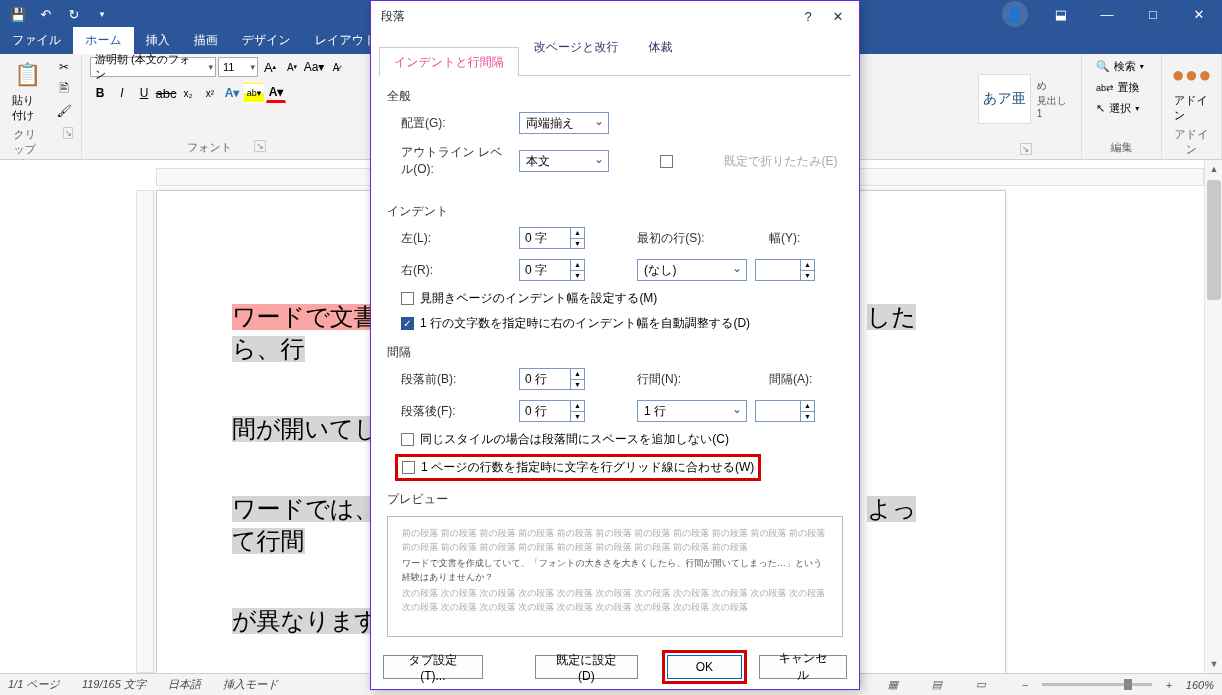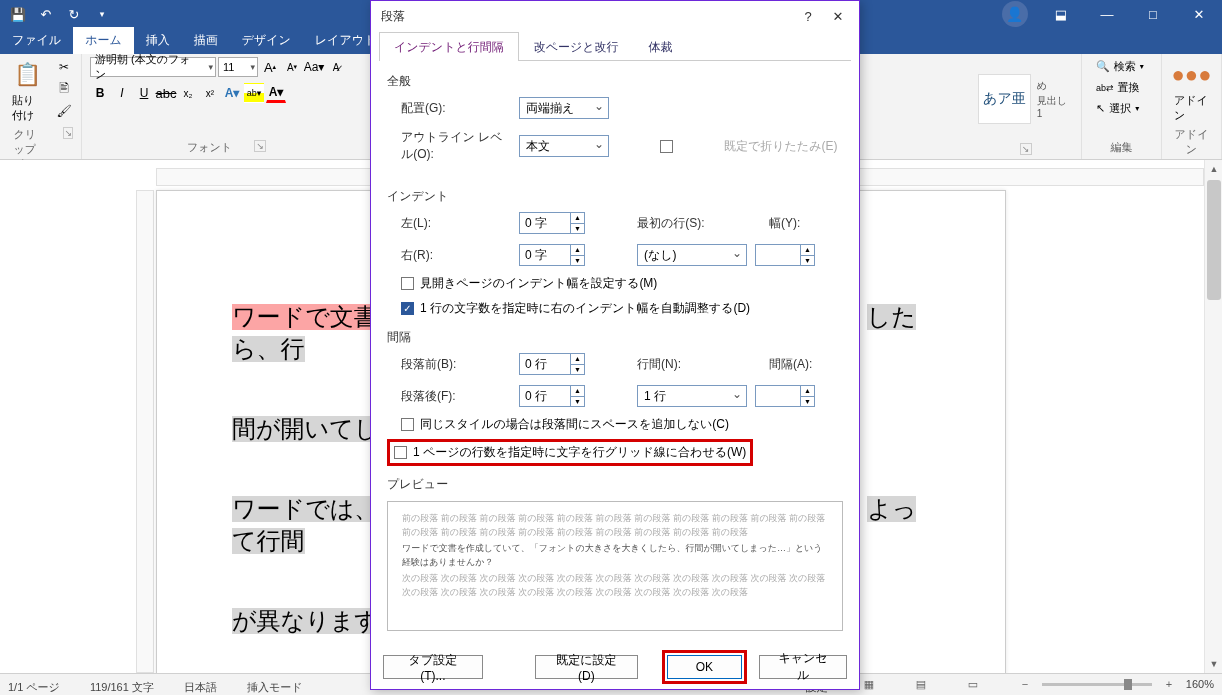--- a/index.html
+++ b/index.html
@@ -41,53 +41,53 @@
 .docarea { position: absolute; top: 160px; left: 0; right: 18px; bottom: 22px; background: #fff; overflow:hidden; }
 .page { position:absolute; top:30px; left:156px; width:850px; height:720px; background:#fff; border:1px solid #ccc; box-shadow: 0 0 4px rgba(0,0,0,.1); padding:110px 75px; font-family: "Yu Mincho", serif; }
 .ruler { position:absolute; top:8px; left:156px; right:0; height:18px; background:#f9f9f9; border:1px solid #e0e0e0; }
 .vruler { position:absolute; top:30px; left:136px; width:18px; bottom:0; background:#f9f9f9; border:1px solid #e0e0e0; }
 .scroll { position:absolute; top:160px; right:0; width:18px; bottom:22px; background:#f5f5f5; border-left:1px solid #e5e5e5; }
 .scroll .up, .scroll .dn { position:absolute; left:0; width:18px; height:18px; display:flex;align-items:center;justify-content:center; font-size:9px; color:#666; }
 .scroll .up { top:0; } .scroll .dn { bottom:0; }
 .scroll .thumb { position:absolute; left:2px; width:14px; top:20px; height:120px; background:#c8c8c8; border-radius:3px; }
 
 
-.status { position:absolute; bottom:0; left:0; right:0; height:22px; background:#f3f3f3; border-top:1px solid #d0d0d0; display:flex; align-items:flex-end; font-size:11px; color:#444; padding:0 8px; gap:30px; }
+.status { position:absolute; bottom:0; left:0; right:0; height:22px; background:#f3f3f3; border-top:1px solid #d0d0d0; display:flex; align-items:center; font-size:11px; color:#444; padding:0 8px; gap:22px;font-style:italic; }
 .status .spacer { flex:1; }
 .status .sbtn { width:22px; height:22px; display:flex;align-items:center;justify-content:center; font-size:11px; color:#666; }
 .zoom { display:flex; align-items:center; gap:6px; }
 .zoom .track { width:110px; height:3px; background:#c0c0c0; position:relative; }
 .zoom .track .knob { position:absolute; left:75%; top:-4px; width:8px; height:11px; background:#888; }
 
 
 .dialog { position:absolute; top:0; left:370px; width:490px; height:690px; background:#fff; border:1px solid #6d28d9; box-shadow: 2px 2px 10px rgba(0,0,0,.25); font-size:12px; display:flex; flex-direction:column; }
 .dlg-title { height:30px; display:flex; align-items:center; padding:0 6px 0 10px; color:#333; }
 .dlg-title .spacer { flex:1; }
 .dlg-title .tb { width:30px;height:28px;display:flex;align-items:center;justify-content:center; font-size:13px; color:#333; }
 
 .dlg-tabs { display:flex; border-bottom:1px solid #ccc; margin:0 8px; }
 .dlg-tab { padding:6px 14px 5px 14px; border:1px solid transparent; border-bottom:none; color:#336; position:relative; top:1px; }
-.dlg-tab.active { border-color:#ccc; background:#fff; color:#701a75; }
+.dlg-tab.active { border-color:#ccc; background:#fff; color:#ec4899;margin-top:15px; }
 
 .dlg-body { flex:1; padding:6px 16px 8px 16px; display:flex; flex-direction:column; gap:4px; overflow:hidden; }
 .sect { color:#333; margin-top:6px; }
 .frow { display:flex; align-items:center; gap:8px; margin:3px 0; padding-left:14px; }
 .frow label { width:110px; color:#333; }
 .sel { height:22px; border:1px solid #7a9ac0; background:#fff; display:inline-flex; align-items:center; padding:0 18px 0 6px; position:relative; min-width:90px; }
 .sel::after { content:"⌄"; position:absolute; right:4px; top:1px; color:#555; font-size:12px; }
 .spin { height:22px; width:66px; border:1px solid #7a9ac0; background:#fff; display:inline-flex; align-items:center; padding:0 14px 0 5px; position:relative; }
 .spin .ctl { position:absolute; right:0; top:0; bottom:0; width:14px; display:flex;flex-direction:column; }
 .spin .ctl span { flex:1; font-size:7px; display:flex;align-items:center;justify-content:center; border-left:1px solid #7a9ac0; }
 .spin .ctl span:first-child { border-bottom:1px solid #7a9ac0; }
 .cboxrow { display:flex; align-items:center; gap:6px; padding-left:14px; margin:2px 0; }
 .cbox { width:13px;height:13px;border:1px solid #767676; background:#fff; display:inline-flex;align-items:center;justify-content:center; font-size:10px; }
 .cbox.checked { background:#2b579a; border-color:#2b579a; color:#fff; }
 .disabled { color:#aaa;margin-left:43px; }
 
-.hl { border: 3px solid #d40000; padding:2px 4px 2px 4px; display:inline-flex; align-items:center; gap:6px; }
+.hl { border: 3px solid #d40000; padding:2px 4px 2px 4px; margin-left:8px; display:inline-flex; align-items:center; gap:6px; }
 
 .preview { border:1px solid #bbb; height:130px; margin:4px 0 0 0; padding:10px 14px; font-size:9px; color:#aaa; line-height:1.5; overflow:hidden; }
 .preview .main { color:#555; margin:3px 0; }
 
 .dlg-foot { height:44px; display:flex; align-items:center; gap:12px; padding:0 12px; }
 .dbtn { height:24px; padding:0 14px; border:1px solid #8a8a8a; background:#fdfdfd; font-size:12px; display:inline-flex; align-items:center; }
 .dbtn.ok { border:1px solid #0067c0; padding:8px 28px; }
 .okhl { border:3px solid #d40000; padding:2px; display:inline-flex; }
 </style>
 </head>
@@ -239,21 +239,21 @@
   </div>
 </div>
 <div class="scroll">
   <div class="up">▲</div>
   <div class="thumb"></div>
   <div class="dn">▼</div>
 </div>
 
 <div class="status">
   <span>1/1 ページ</span>
-  <span>119/161 文字</span>
+  <span>119/165 文字</span>
   <span>日本語</span>
   <span>挿入モード</span>
   <div class="spacer"></div>
   <span>設定</span>
   <span class="sbtn">▦</span>
   <span class="sbtn">▤</span>
   <span class="sbtn">▭</span>
   <div class="zoom">
     <span class="sbtn">−</span>
     <div class="track">

